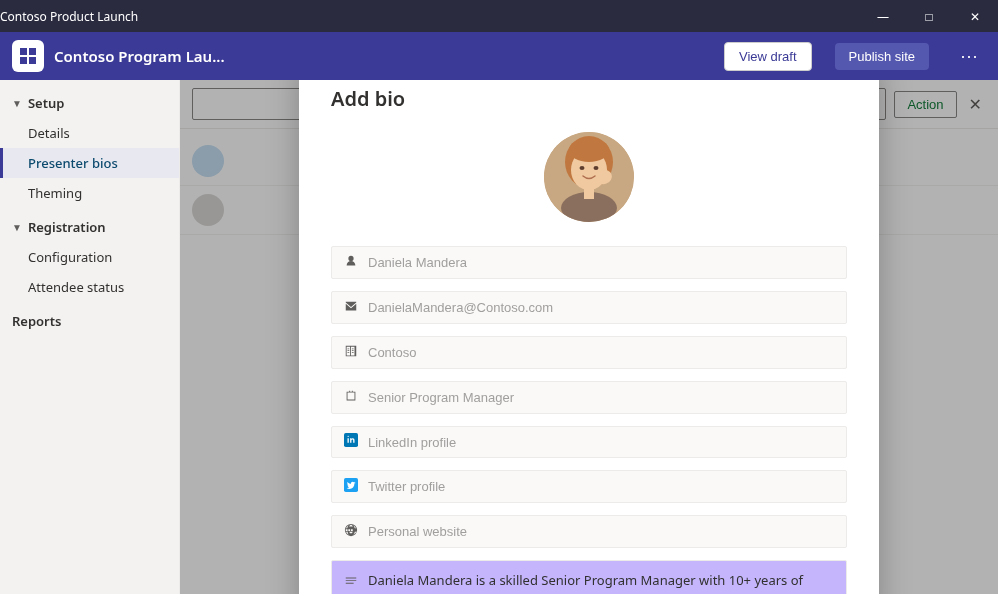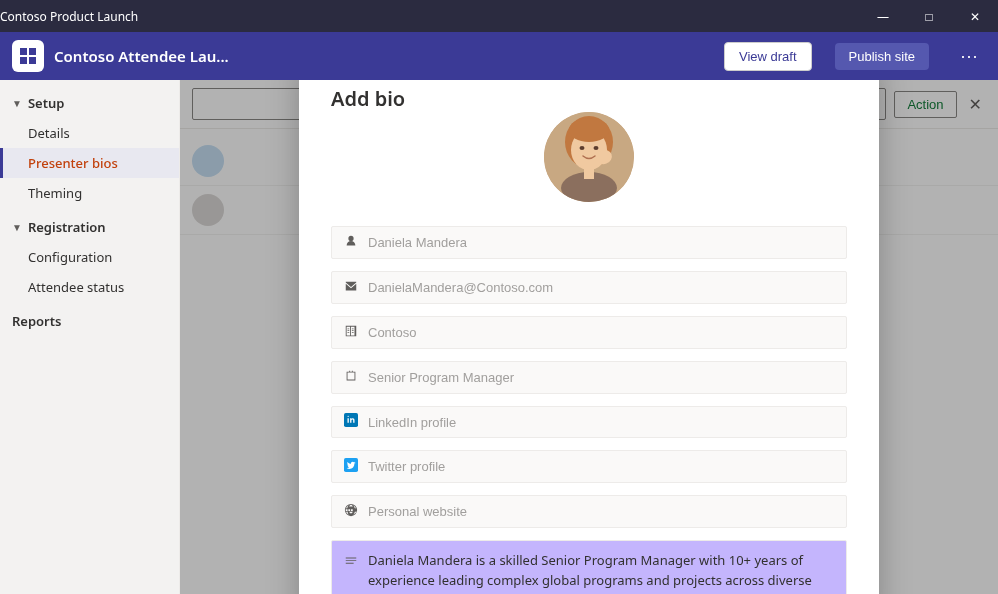--- a/index.html
+++ b/index.html
@@ -137,21 +137,21 @@
     }
     .sidebar-item {
       padding: 6px 28px 6px 28px;
       font-size: 13px;
       color: #323130;
       cursor: pointer;
       border-radius: 0;
     }
     .sidebar-item.active {
       background: #e8e8f0;
-      color: #c2410c;
+      color: #0c4a6e;
       font-weight: 500;
       border-left: 3px solid #3b3a96;
       padding-left: 25px;
     }
     .sidebar-top-item {
       padding: 6px 12px;
       font-size: 13px;
       color: #323130;
       cursor: pointer;
       font-weight: 600;
@@ -237,20 +237,21 @@
       max-height: 560px;
       box-shadow: 0 8px 32px rgba(0,0,0,0.25);
       padding: 28px 32px;
       overflow-y: auto;
     }
 
     .modal-title {
       font-size: 20px;
       font-weight: 600;
       color: #323130;
+      margin-bottom: 20px;
     }
 
     .modal-avatar-section {
       display: flex;
       justify-content: center;
       margin-bottom: 24px;
     }
 
     .modal-avatar {
       width: 90px;
@@ -389,21 +390,21 @@
 
 <div class="app-bar">
   <div class="app-icon">
     <svg width="20" height="20" viewBox="0 0 20 20">
       <rect x="2" y="2" width="7" height="7" fill="#3b3a96"></rect>
       <rect x="11" y="2" width="7" height="7" fill="#3b3a96"></rect>
       <rect x="2" y="11" width="7" height="7" fill="#3b3a96"></rect>
       <rect x="11" y="11" width="7" height="7" fill="#3b3a96"></rect>
     </svg>
   </div>
-  <span class="app-title">Contoso Attendee Lau...</span>
+  <span class="app-title">Contoso Program Lau...</span>
   <div class="app-bar-actions">
     <button class="btn-view-draft">View draft</button>
     <button class="btn-publish">Publish site</button>
     <button class="btn-more">···</button>
   </div>
 </div>
 
 <div class="layout">
 
   <div class="sidebar">

